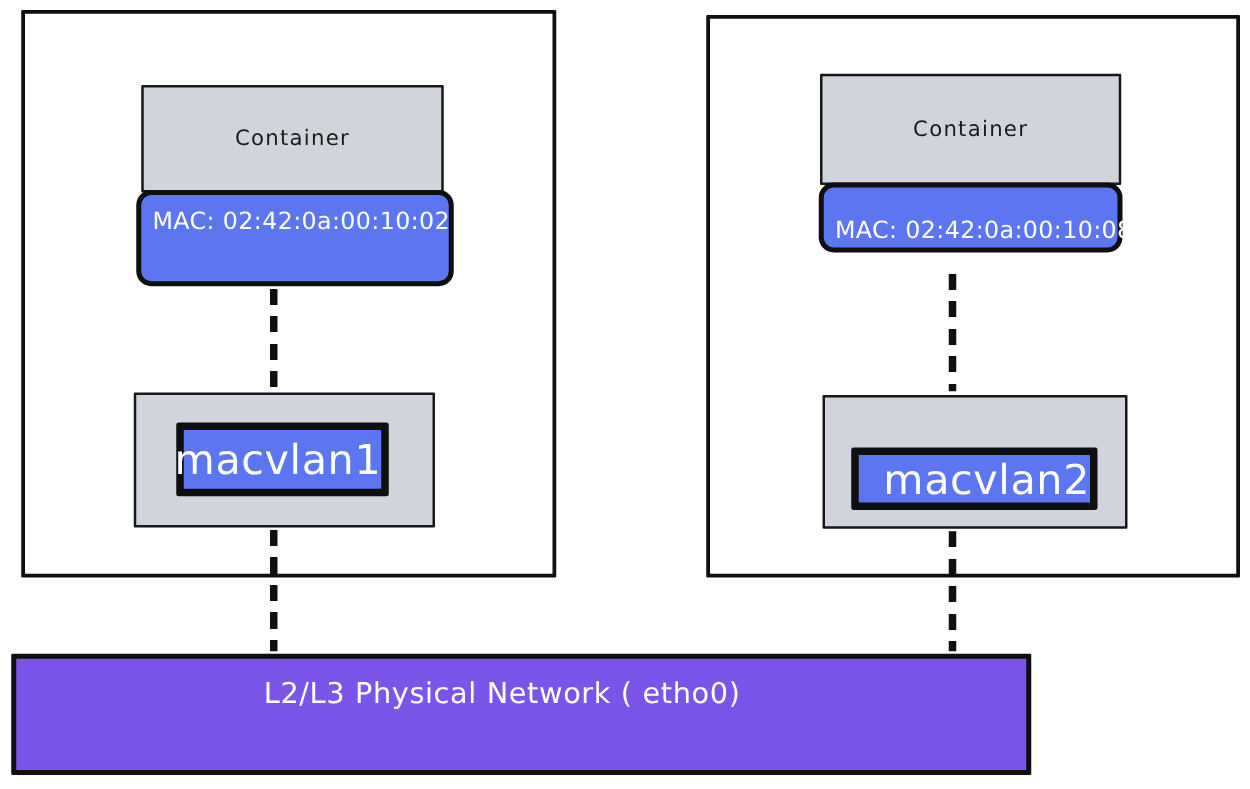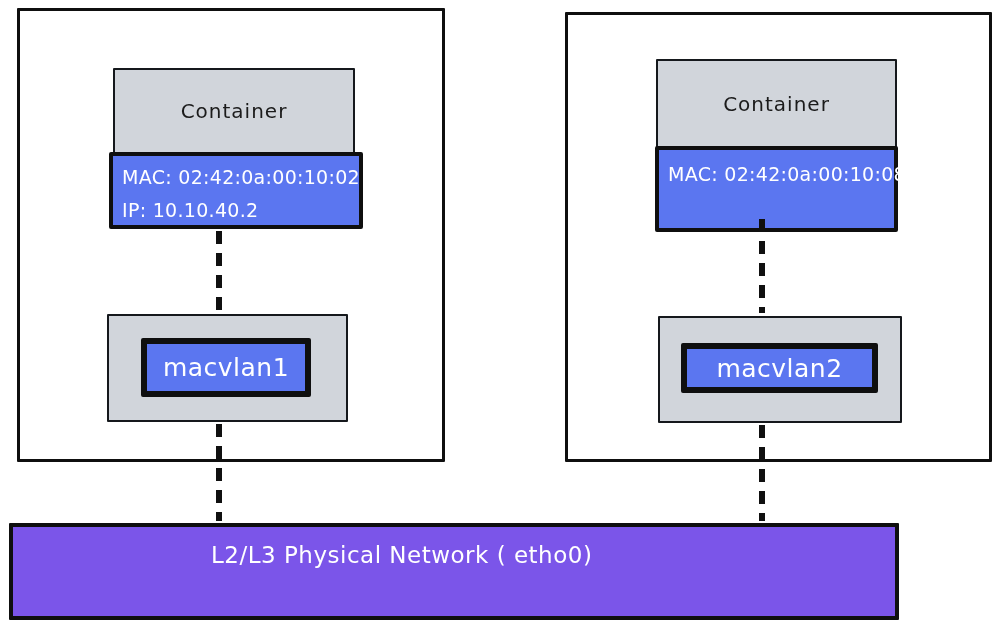--- a/index.html
+++ b/index.html
@@ -27,84 +27,84 @@
   .host-2 { left: 565px; top: 12px; width: 427px; height: 450px; }
 
   
   .container-box {
     background: var(--gray, #d1d5db);
     border: 2.5px solid #15181c;
     display: flex;
     align-items: center;
     justify-content: center;
     color: var(--text-dark, #1b1b1b);
-    font-size: 20px;
+    font-size: 17px;
     letter-spacing: 1px;
     border-radius: 1px;
   }
   .container-box-1 { left: 113px; top: 68px; width: 242px; height: 86px; }
   .container-box-2 { left: 656px; top: 59px; width: 241px; height: 89px; }
 
   
   .addr-box {
     background: var(--blue, #5b76f0);
     border: 4px solid var(--stroke, #0f0f0f);
     color: var(--text-light, #ffffff);
     padding: 5px 8px 0 9px;
     line-height: 33px;
     font-size: 19px;
     letter-spacing: 0.3px;
     white-space: nowrap;
-    border-radius: 2px;
+    border-radius: 12px;
   }
   .addr-box-1 { left: 109px; top: 152px; width: 254px; height: 77px; }
-  .addr-box-2 { left: 655px; top: 146px; width: 243px; height: 86px; padding-top: 8px; }
+  .addr-box-2 { left: 655px; top: 146px; width: 243px; height: 56px; padding-top: 18px; }
 
   
   .macvlan-outer {
     background: var(--gray, #d1d5db);
     border: 2.5px solid #15181c;
     border-radius: 1px;
   }
   .macvlan-outer-1 { left: 107px; top: 314px; width: 241px; height: 108px; }
   .macvlan-outer-2 { left: 658px; top: 316px; width: 244px; height: 107px; }
 
   
   .macvlan-box {
     background: var(--blue, #5b76f0);
     border: 6px solid var(--stroke, #0f0f0f);
     display: flex;
     align-items: center;
-    justify-content: center;
+    justify-content: flex-end;
     color: var(--text-light, #ffffff);
-    font-size: 25px;
+    font-size: 33px;
     letter-spacing: 0.5px;
     border-radius: 2px;
   }
   .macvlan-box-1 { left: 32px; top: 22px; width: 170px; height: 59px; }
-  .macvlan-box-2 { left: 21px; top: 25px; width: 197px; height: 50px; }
+  .macvlan-box-2 { left: 21px; top: 40px; width: 197px; height: 50px; }
 
   
   .dash-link {
     width: 6px;
     background: repeating-linear-gradient(
       to bottom,
       #101010 0px, #101010 13px,
       transparent 13px, transparent 22px
     );
     z-index: 5;
   }
   .dash-1a { left: 216px; top: 231px; height: 80px; }
   .dash-1b { left: 216px; top: 424px; height: 97px; }
   .dash-2a { left: 759px; top: 219px; height: 94px; }
   .dash-2b { left: 759px; top: 425px; height: 96px; }
 
   
   .net-bar {
-    left: 9px; top: 523px; width: 890px; height: 97px;
+    left: 9px; top: 523px; width: 816px; height: 97px;
     background: var(--purple, #7b55e9);
     border: 4.5px solid var(--stroke, #0f0f0f);
     color: var(--text-light, #ffffff);
     padding: 10px 0 0 198px;
     border-radius: 1px;
   }
   .net-line {
     font-size: 23px;
     line-height: 36px;
     letter-spacing: 0.5px;
@@ -117,21 +117,20 @@
 <div class="canvas">
 
   <div class="abs host-boundary host-1"></div>
 
   <div class="abs container-box container-box-1">
     <span>Container</span>
   </div>
 
   <div class="abs addr-box addr-box-1">
     <div>MAC: 02:42:0a:00:10:02</div>
-    <div>IP: 10.10.40.2</div>
   </div>
 
   <div class="abs macvlan-outer macvlan-outer-1">
     <div class="abs macvlan-box macvlan-box-1">
       <span>macvlan1</span>
     </div>
   </div>
 
   <div class="abs host-boundary host-2"></div>
 

